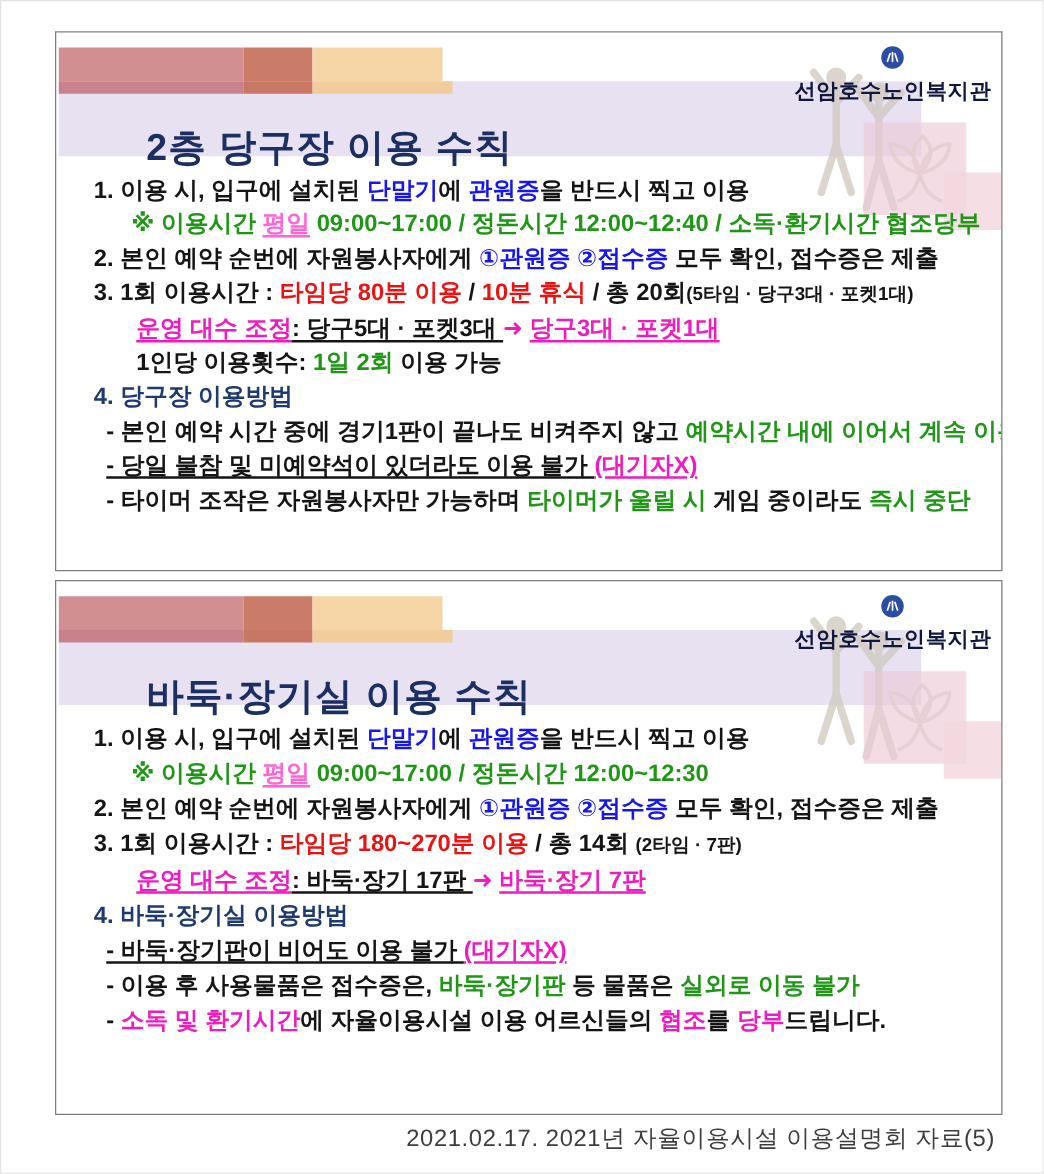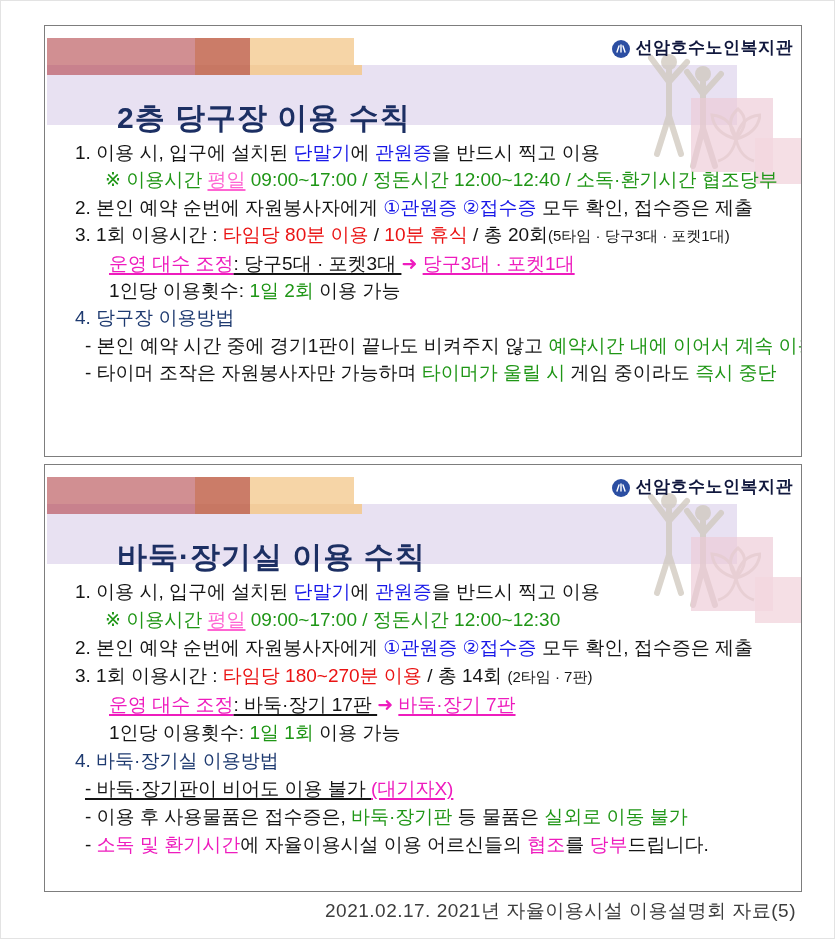--- a/index.html
+++ b/index.html
@@ -15,30 +15,30 @@
   .bar-row{position:absolute;top:12px;left:2px;height:27px;display:flex;z-index:3;}
   .bar-row .b1{width:148px;background:#d18f92;}
   .bar-row .b2{width:55px;background:#cb7c68;}
   .bar-row .b3{width:104px;background:#f6d5a7;}
   .bar-stripe{position:absolute;top:39px;left:2px;height:10px;display:flex;z-index:3;}
   .bar-stripe .s1{width:148px;background:#c8818d;}
   .bar-stripe .s2{width:55px;background:#c77763;}
   .bar-stripe .s3{width:112px;background:#f2cc9b;}
   .banner{position:absolute;top:39px;left:2px;width:690px;height:60px;background:#e8e1f2;z-index:1;}
   .box-title{position:absolute;top:52px;left:72px;z-index:4;font-size:30px;font-weight:bold;color:#1c2f63;letter-spacing:1px;}
-  .logo{position:absolute;top:10px;right:8px;display:flex;align-items:flex-end;gap:5px;z-index:5;}
+  .logo{position:absolute;top:10px;right:8px;display:flex;align-items:center;gap:5px;z-index:5;flex-direction:column;}
   .logo-text{font-size:17px;font-weight:bold;color:#10173d;letter-spacing:0.5px;}
   
   .deco-people{position:absolute;top:18px;right:40px;width:120px;height:150px;z-index:2;opacity:.75;}
   .sq-a{position:absolute;top:72px;right:28px;width:82px;height:74px;background:#ecc9d6;opacity:.65;z-index:2;}
   .sq-b{position:absolute;top:112px;right:0px;width:46px;height:46px;background:#f2d7de;opacity:.8;z-index:2;}
 
   
   .content{position:relative;padding:12px 10px 0 0;z-index:4;}
-  .line{line-height:27.4px;font-size:19px;font-weight:normal;color:#151515;white-space:nowrap;}
+  .line{line-height:27.4px;font-size:19px;font-weight:bold;color:#151515;white-space:nowrap;}
   .box-2 .line{line-height:28px;}
   .indent-num{padding-left:30px;}
   .indent-sub{padding-left:60px;}
   .indent-sub2{padding-left:64px;}
   .indent-dash{padding-left:40px;}
   .c-black{color:#151515}
   .c-blue{color:#1717e8}
   .c-green{color:#1f9616}
   .c-magenta{color:#ee1cbe}
   .c-pink{color:#ff64d2}
@@ -96,20 +96,21 @@
     </div>
     <div class="content">
         <div class="line indent-num"><span class="c-black">1.  이용 시, 입구에 설치된 </span><span class="c-blue">단말기</span><span class="c-black">에 </span><span class="c-blue">관원증</span><span class="c-black">을 반드시 찍고 이용</span></div>
         <div class="line indent-sub"><span class="c-green">※ 이용시간 </span><span class="c-pink u">평일</span><span class="c-green"> 09:00~17:00 / 정돈시간 12:00~12:40 / 소독·환기시간 협조당부</span></div>
         <div class="line indent-num"><span class="c-black">2.  본인 예약 순번에 자원봉사자에게 </span><span class="c-blue">①관원증 ②접수증</span><span class="c-black"> 모두 확인, 접수증은 제출</span></div>
         <div class="line indent-num"><span class="c-black">3.  1회 이용시간 : </span><span class="c-red">타임당 80분 이용</span><span class="c-black"> / </span><span class="c-red">10분 휴식</span><span class="c-black"> / 총 20회</span><span class="c-black small">(5타임 · 당구3대 · 포켓1대)</span></div>
         <div class="line indent-sub2"><span class="c-magenta u">운영 대수 조정</span><span class="c-black u">: 당구5대  ·  포켓3대 </span><span class="c-magenta"> ➜ </span><span class="c-magenta u"> 당구3대  ·  포켓1대</span></div>
         <div class="line indent-sub2"><span class="c-black">1인당 이용횟수: </span><span class="c-green">1일 2회</span><span class="c-black"> 이용 가능</span></div>
         <div class="line indent-num"><span class="c-navy">4.  당구장 이용방법</span></div>
         <div class="line indent-dash"><span class="c-black">- 본인 예약 시간 중에 경기1판이 끝나도 비켜주지 않고 </span><span class="c-green">예약시간 내에 이어서 계속 이용</span></div>
+        <div class="line indent-dash"><span class="c-black u">- 당일 불참 및 미예약석이 있더라도 이용 불가 </span><span class="c-magenta u">(대기자X)</span></div>
         <div class="line indent-dash"><span class="c-black">- 타이머 조작은 자원봉사자만 가능하며 </span><span class="c-green">타이머가 울릴 시</span><span class="c-black"> 게임 중이라도 </span><span class="c-green">즉시 중단</span></div>
       </div>
   </section>
 
   <section class="rule-box box-2">
     <div class="box-header">
       <div class="banner"></div>
       <div class="bar-row">
         <div class="b1"></div>
         <div class="b2"></div>
@@ -146,21 +147,20 @@
         </svg>
         <span class="logo-text">선암호수노인복지관</span>
       </div>
     </div>
     <div class="content">
         <div class="line indent-num"><span class="c-black">1.  이용 시, 입구에 설치된 </span><span class="c-blue">단말기</span><span class="c-black">에 </span><span class="c-blue">관원증</span><span class="c-black">을 반드시 찍고 이용</span></div>
         <div class="line indent-sub"><span class="c-green">※ 이용시간 </span><span class="c-pink u">평일</span><span class="c-green"> 09:00~17:00 / 정돈시간 12:00~12:30</span></div>
         <div class="line indent-num"><span class="c-black">2.  본인 예약 순번에 자원봉사자에게 </span><span class="c-blue">①관원증 ②접수증</span><span class="c-black"> 모두 확인, 접수증은 제출</span></div>
         <div class="line indent-num"><span class="c-black">3.  1회 이용시간 : </span><span class="c-red">타임당 180~270분 이용</span><span class="c-black"> / 총 14회 </span><span class="c-black small">(2타임 · 7판)</span></div>
         <div class="line indent-sub2"><span class="c-magenta u">운영 대수 조정</span><span class="c-black u">: 바둑·장기  17판 </span><span class="c-magenta"> ➜ </span><span class="c-magenta u"> 바둑·장기  7판</span></div>
-        <div class="line indent-sub2"><span class="c-black">1인당 이용횟수: </span><span class="c-green">1일 1회</span><span class="c-black"> 이용 가능</span></div>
         <div class="line indent-num"><span class="c-navy">4.  바둑·장기실 이용방법</span></div>
         <div class="line indent-dash"><span class="c-black u">- 바둑·장기판이 비어도 이용 불가 </span><span class="c-magenta u">(대기자X)</span></div>
         <div class="line indent-dash"><span class="c-black">- 이용 후 사용물품은 접수증은, </span><span class="c-green">바둑·장기판</span><span class="c-black"> 등 물품은 </span><span class="c-green">실외로 이동 불가</span></div>
         <div class="line indent-dash"><span class="c-black">- </span><span class="c-magenta">소독 및 환기시간</span><span class="c-black">에 자율이용시설 이용 어르신들의 </span><span class="c-magenta">협조</span><span class="c-black">를 </span><span class="c-magenta">당부</span><span class="c-black">드립니다.</span></div>
       </div>
   </section>
 
   <div class="footer">2021.02.17.  2021년  자율이용시설  이용설명회  자료(5)</div>
 
 </div>

